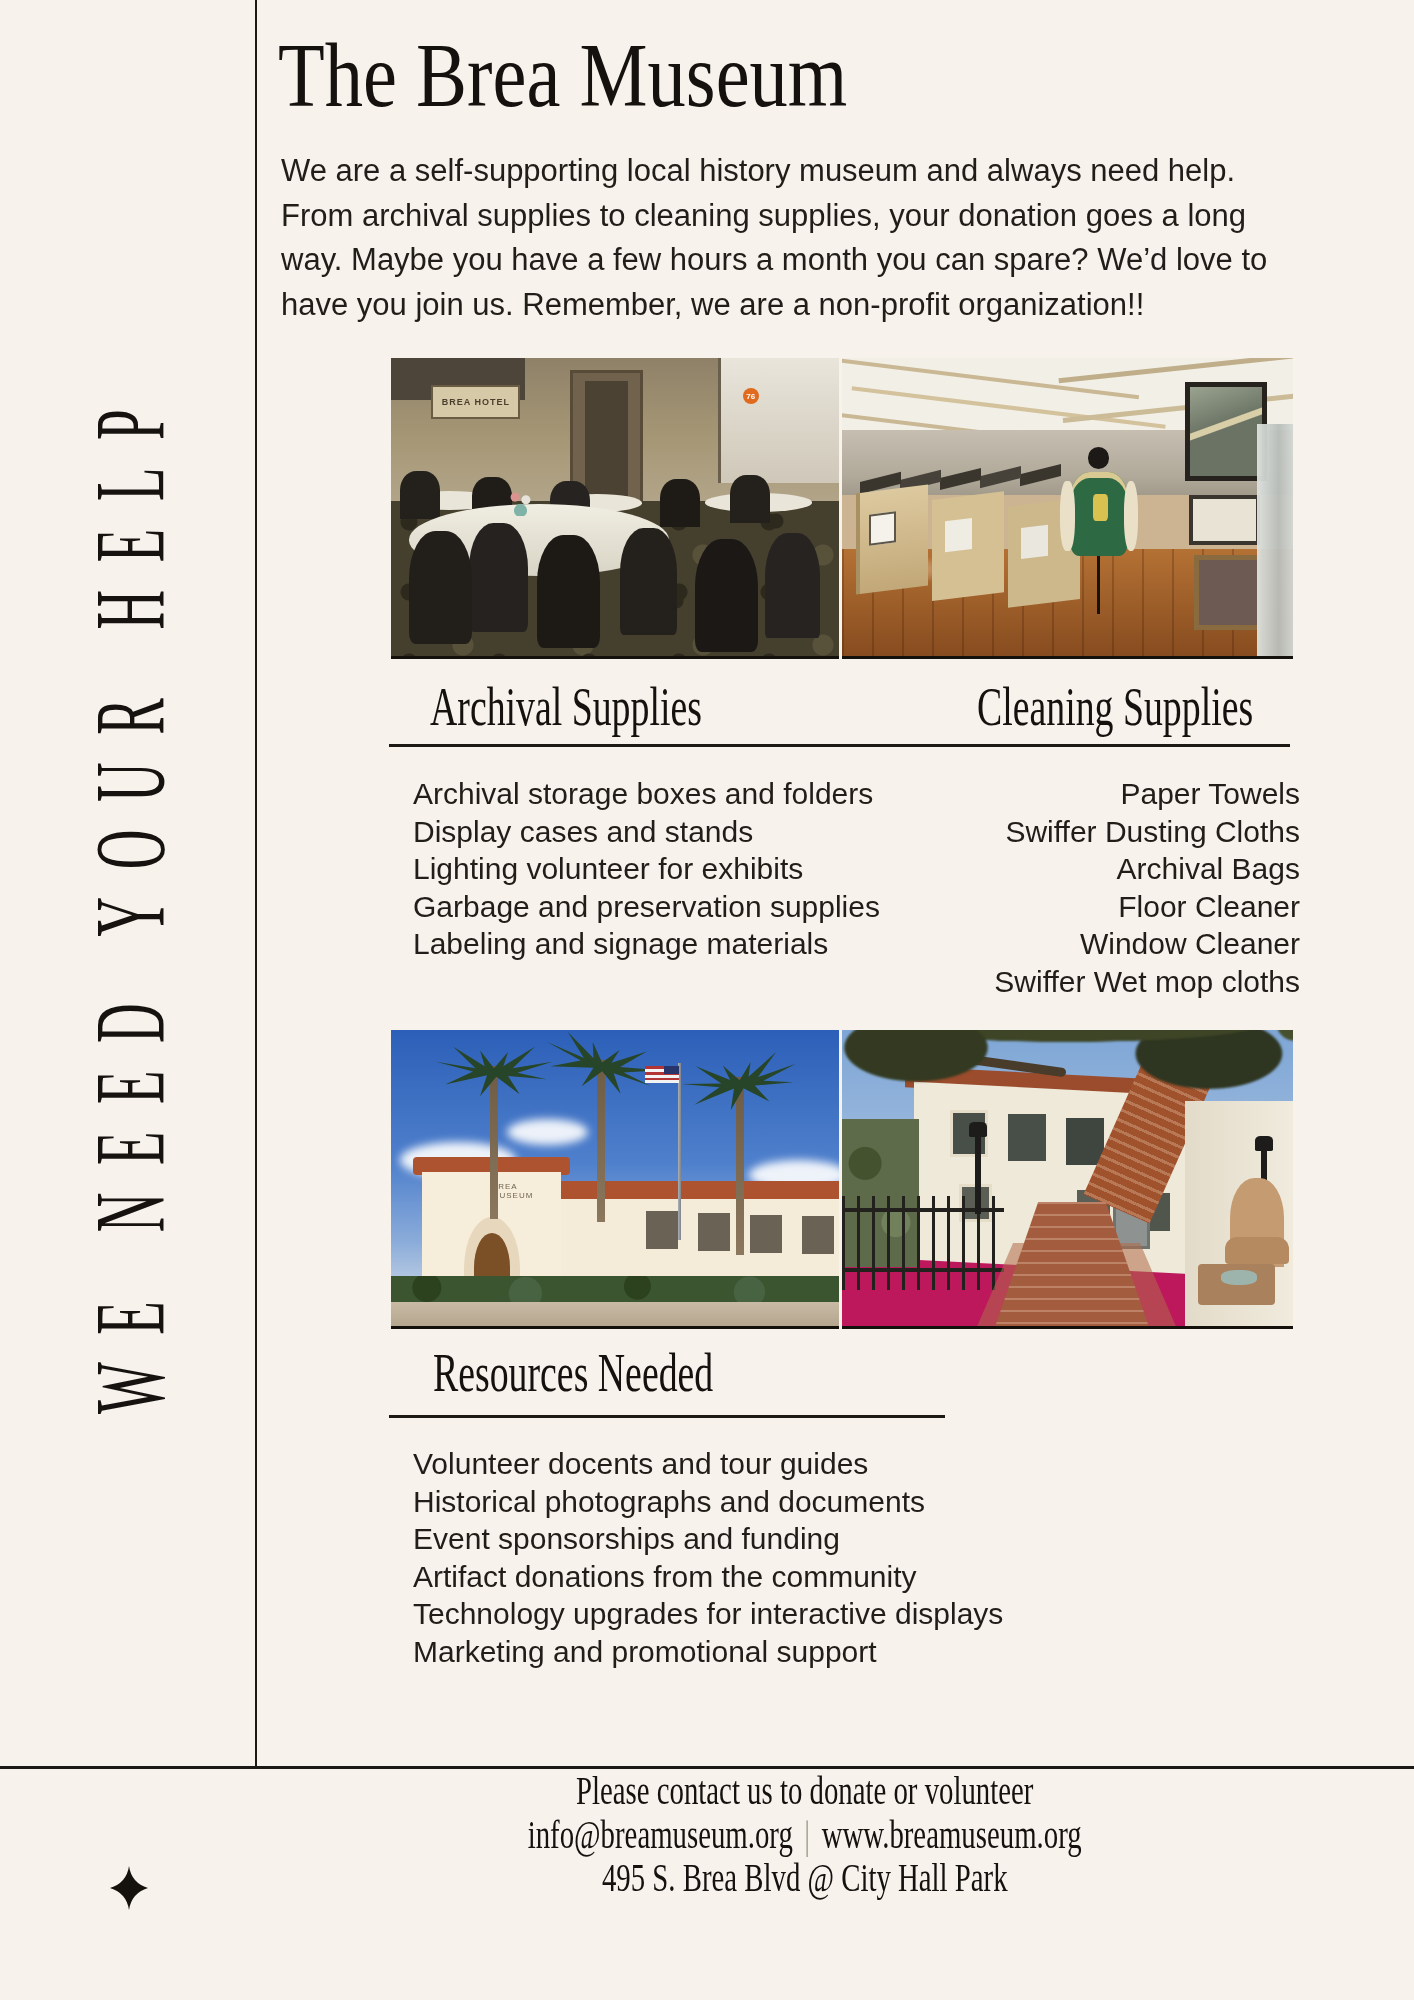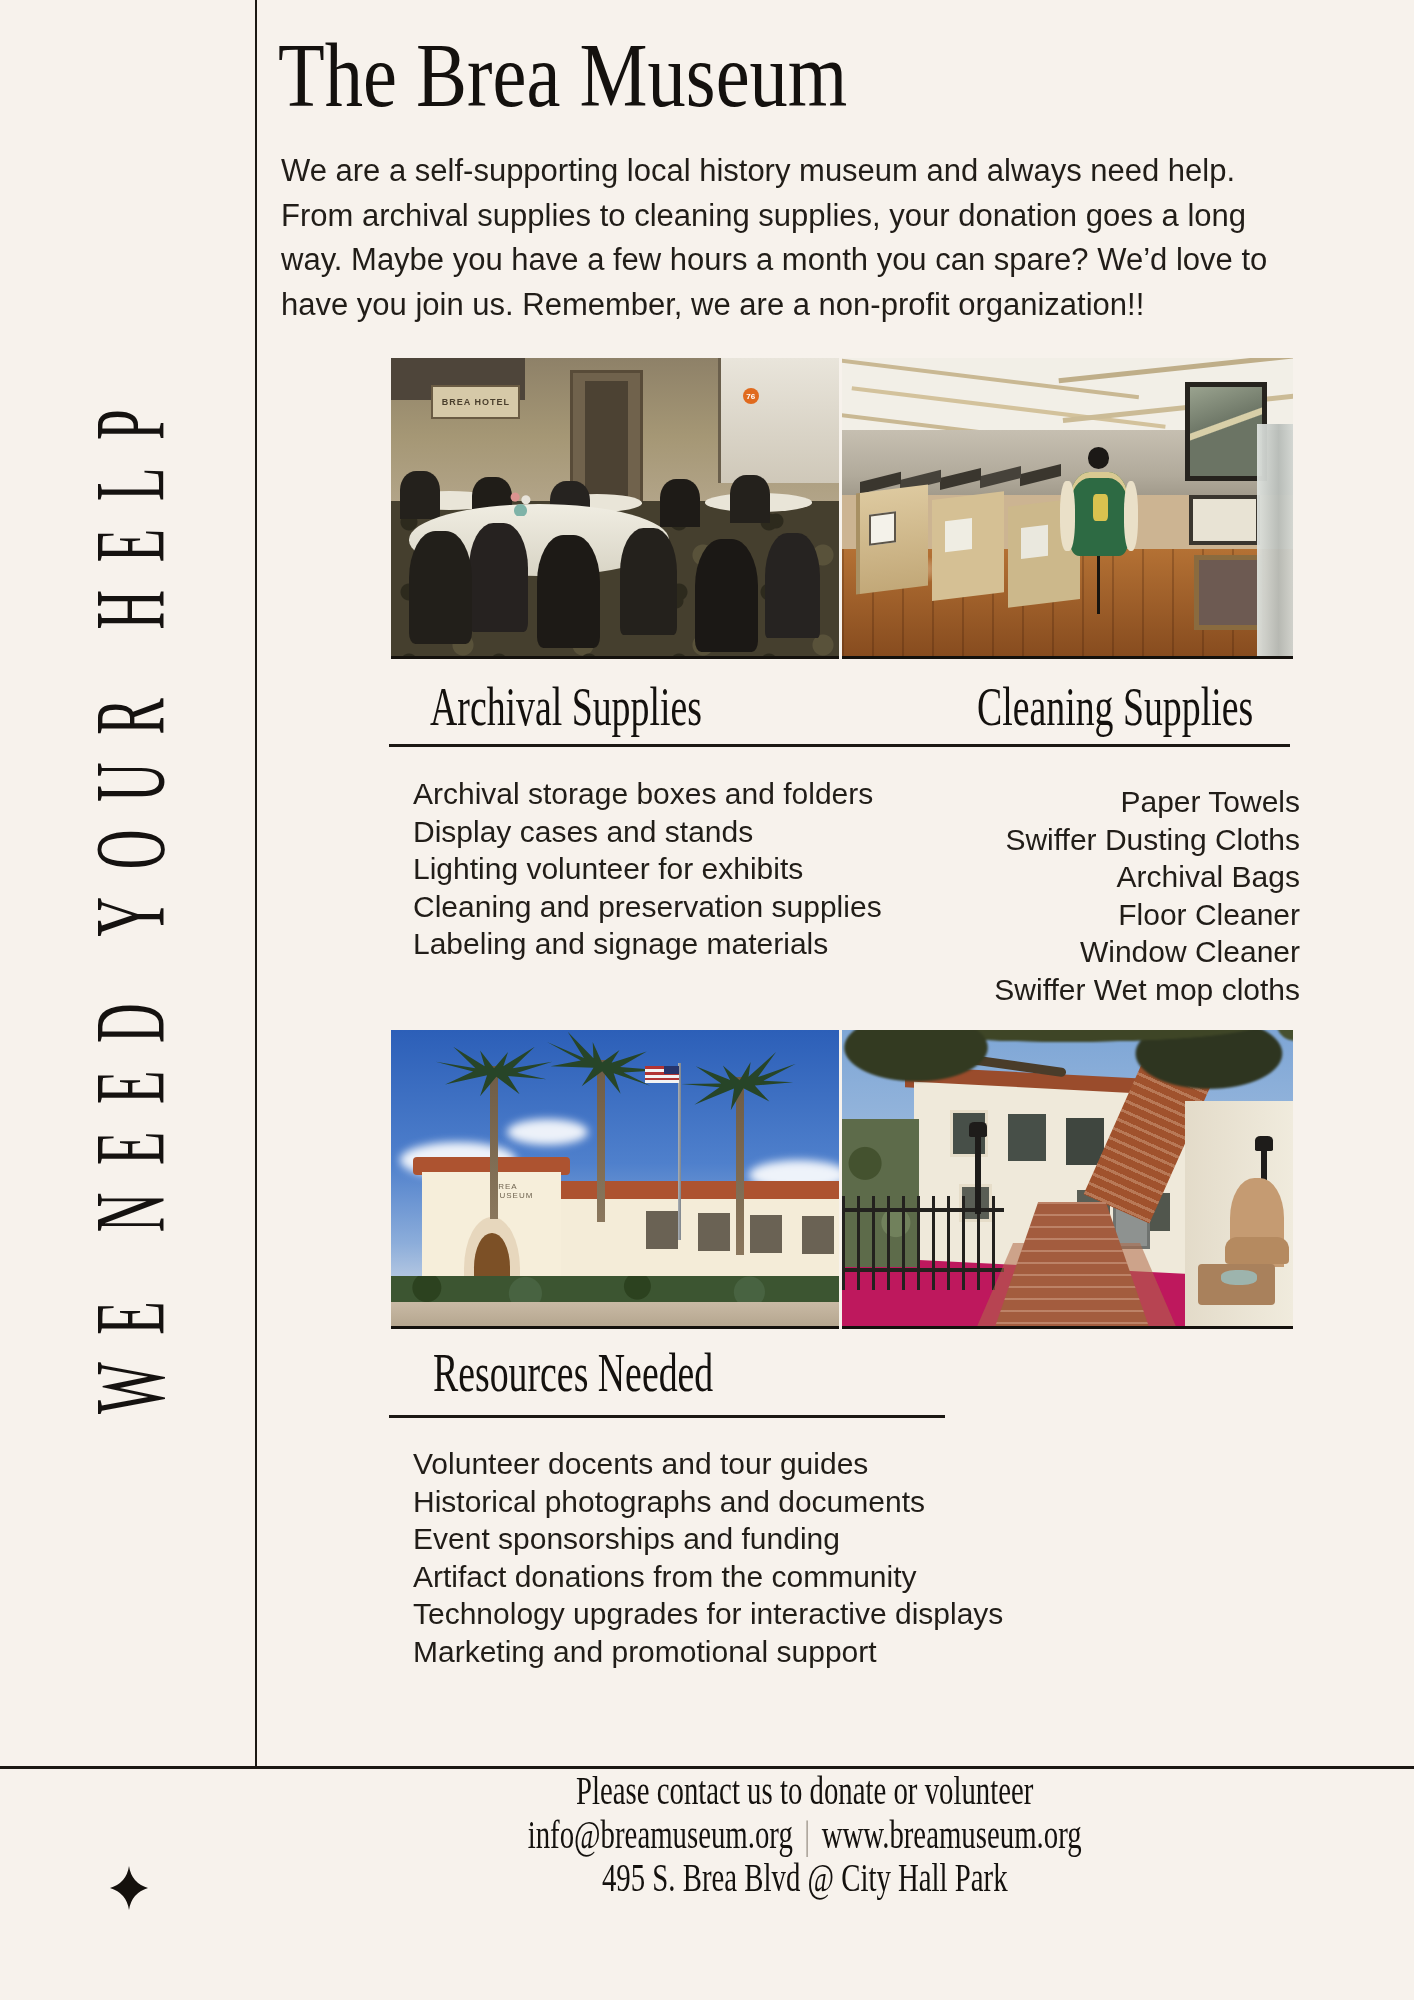--- a/index.html
+++ b/index.html
@@ -37,21 +37,21 @@
   .h-archival{left:430px;top:680px;}
   .h-cleaning{left:977px;top:680px;}
   .h-resources{left:433px;top:1346px;}
   .rule1{left:389px;top:744px;width:901px;height:3px;background:#1c1813;}
   .rule2{left:389px;top:1415px;width:556px;height:3px;background:#1c1813;}
 
   
   .list{font-size:30px;line-height:37.6px;color:#211d18;}
   .list div{white-space:nowrap;}
   .list-archival{left:413px;top:775px;}
-  .list-cleaning{left:842px;top:775px;width:458px;text-align:right;margin-top:8px;}
+  .list-cleaning{left:842px;top:775px;width:458px;text-align:right;}
   .list-resources{left:413px;top:1445px;}
 
   
   .f-line{left:196px;width:1218px;text-align:center;font-family:"Liberation Serif","DejaVu Serif",serif;
     font-size:40px;line-height:1;color:#14110e;white-space:nowrap;}
   .f-line>span.squeeze{display:inline-block;transform:scaleX(.72);transform-origin:center top;white-space:nowrap;}
   .f1{top:1771px;} .f2{top:1815px;} .f3{top:1858px;} .f4{top:1996px;}
   .sep{color:#a59d92;padding:0 16px;}
 
   
@@ -239,21 +239,21 @@
   </div>
 
   <div class="abs sec-head h-archival">Archival Supplies</div>
   <div class="abs sec-head h-cleaning">Cleaning Supplies</div>
   <div class="abs rule1"></div>
 
   <div class="abs list list-archival">
     <div>Archival storage boxes and folders</div>
     <div>Display cases and stands</div>
     <div>Lighting volunteer for exhibits</div>
-    <div>Cleaning and preservation supplies</div>
+    <div>Garbage and preservation supplies</div>
     <div>Labeling and signage materials</div>
   </div>
   <div class="abs list list-cleaning">
     <div>Paper Towels</div>
     <div>Swiffer Dusting Cloths</div>
     <div>Archival Bags</div>
     <div>Floor Cleaner</div>
     <div>Window Cleaner</div>
     <div>Swiffer Wet mop cloths</div>
   </div>

